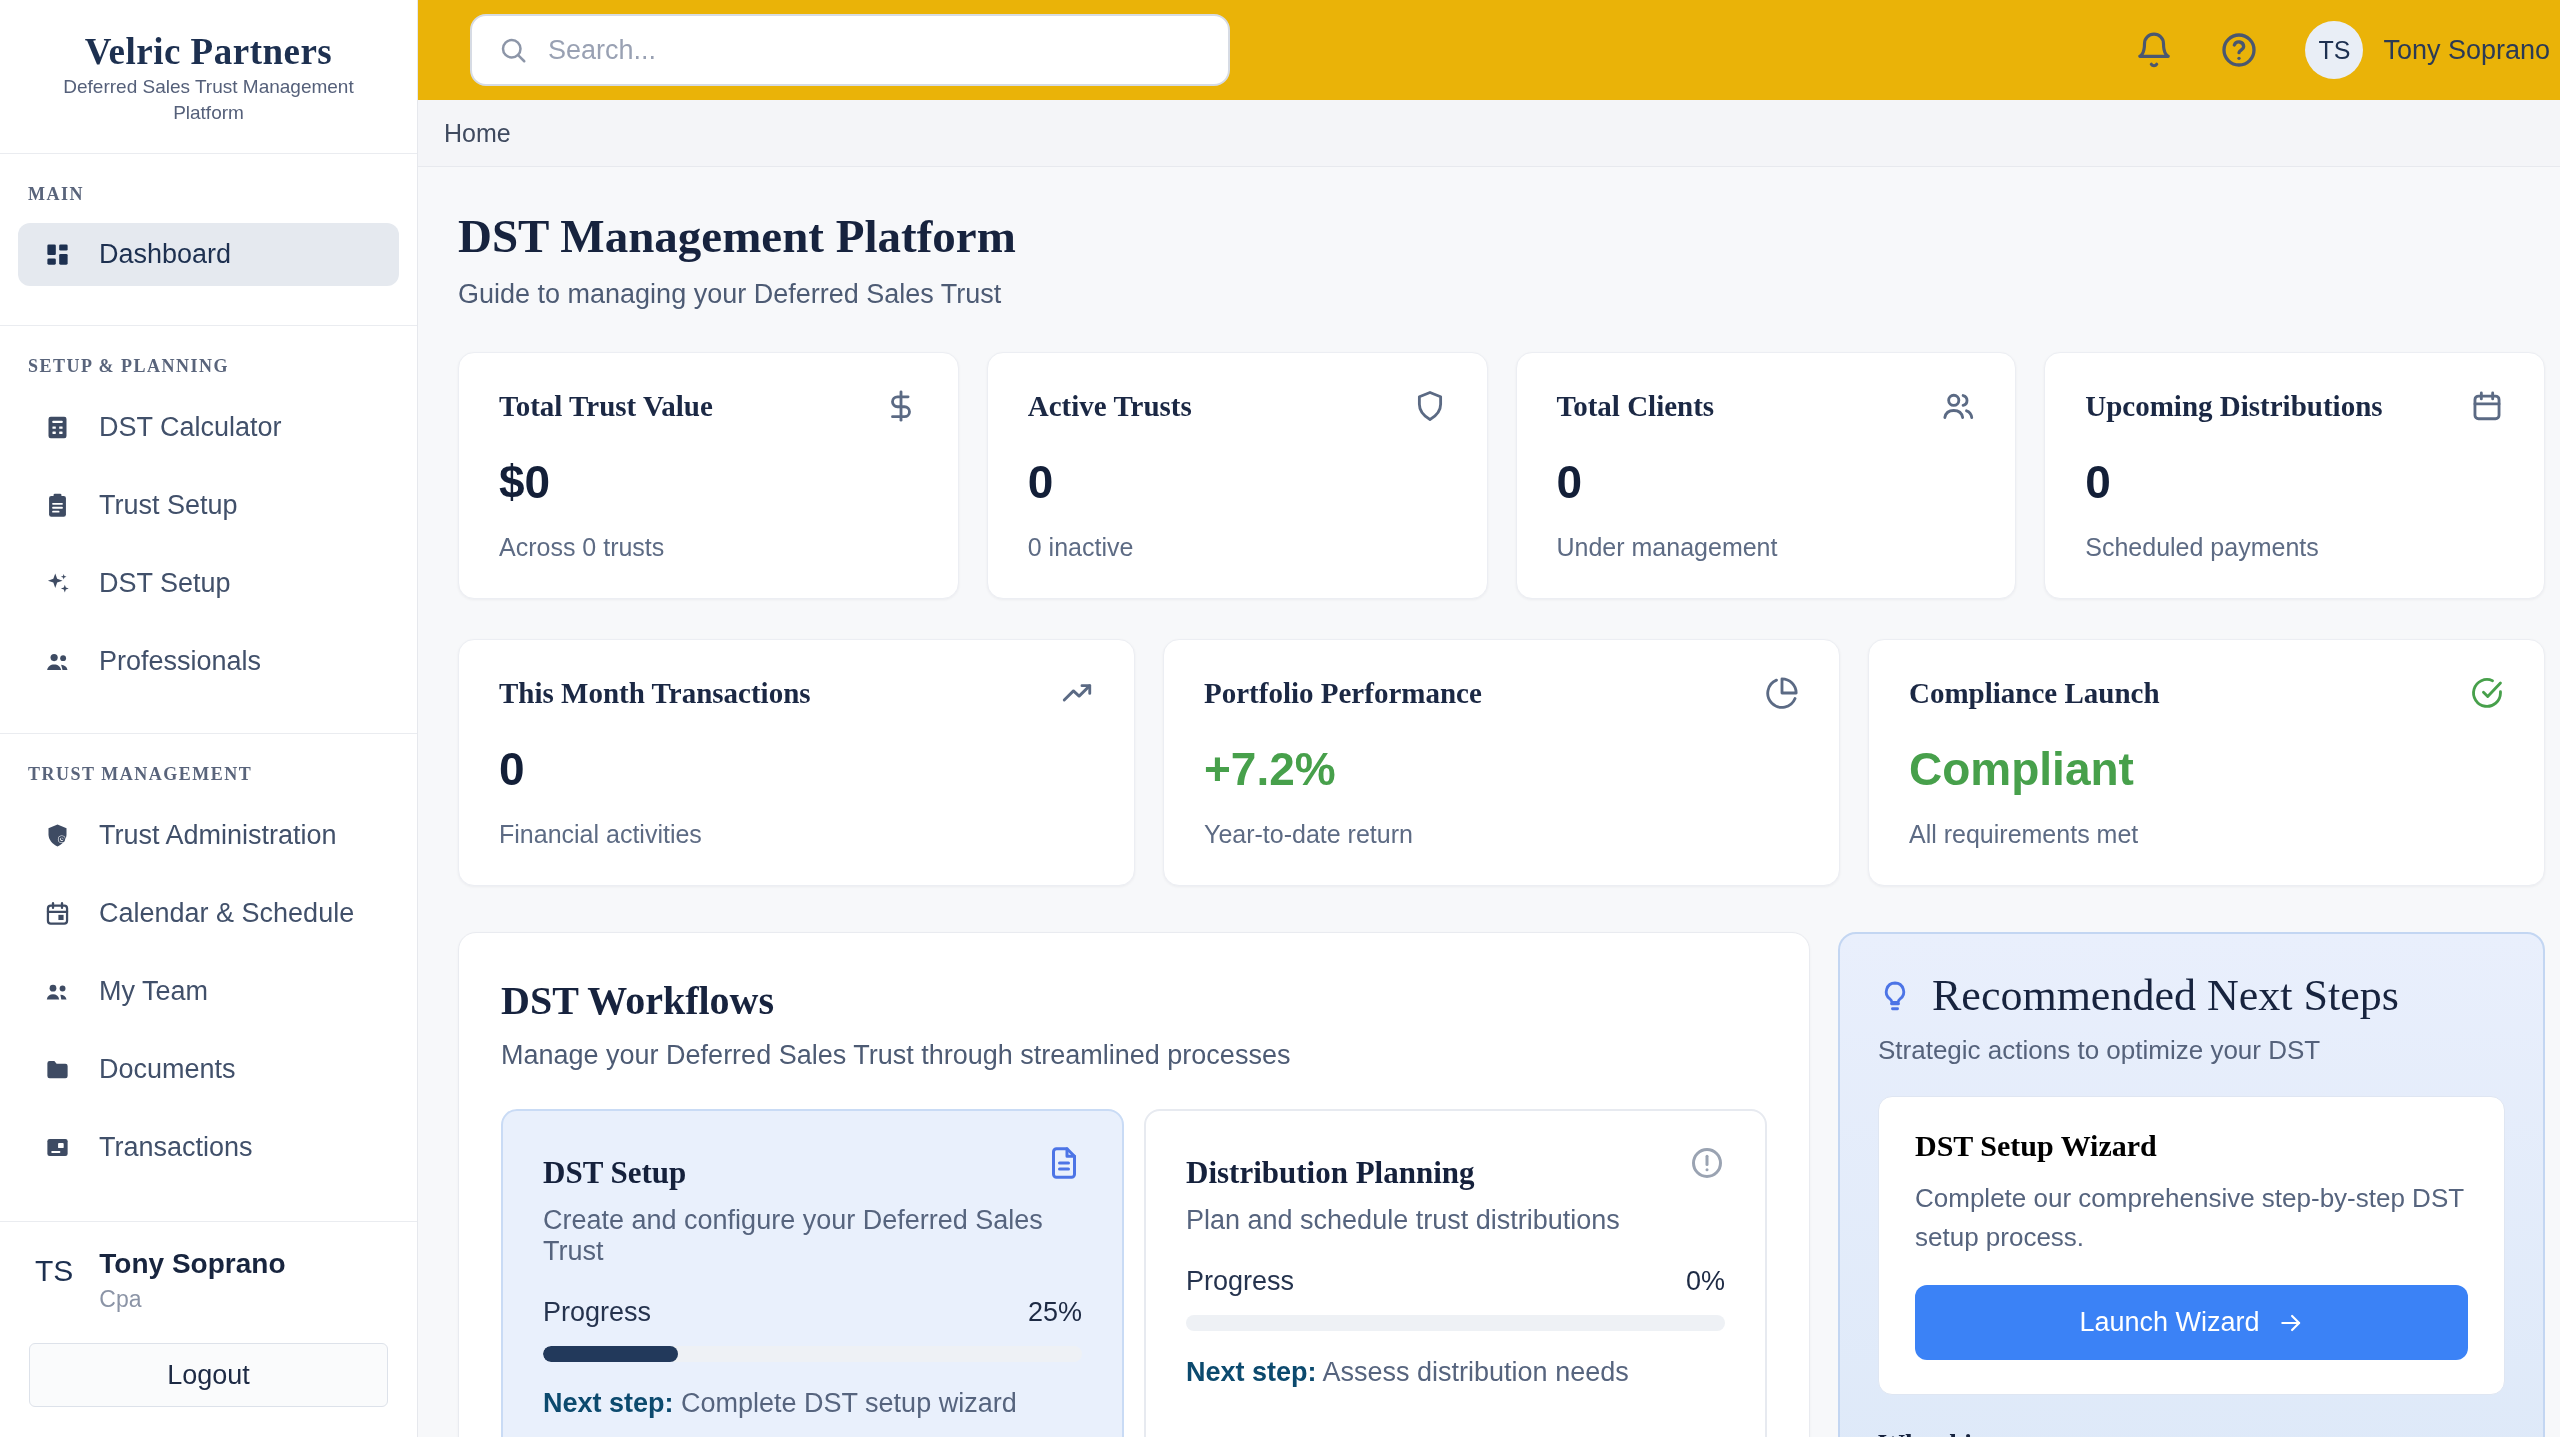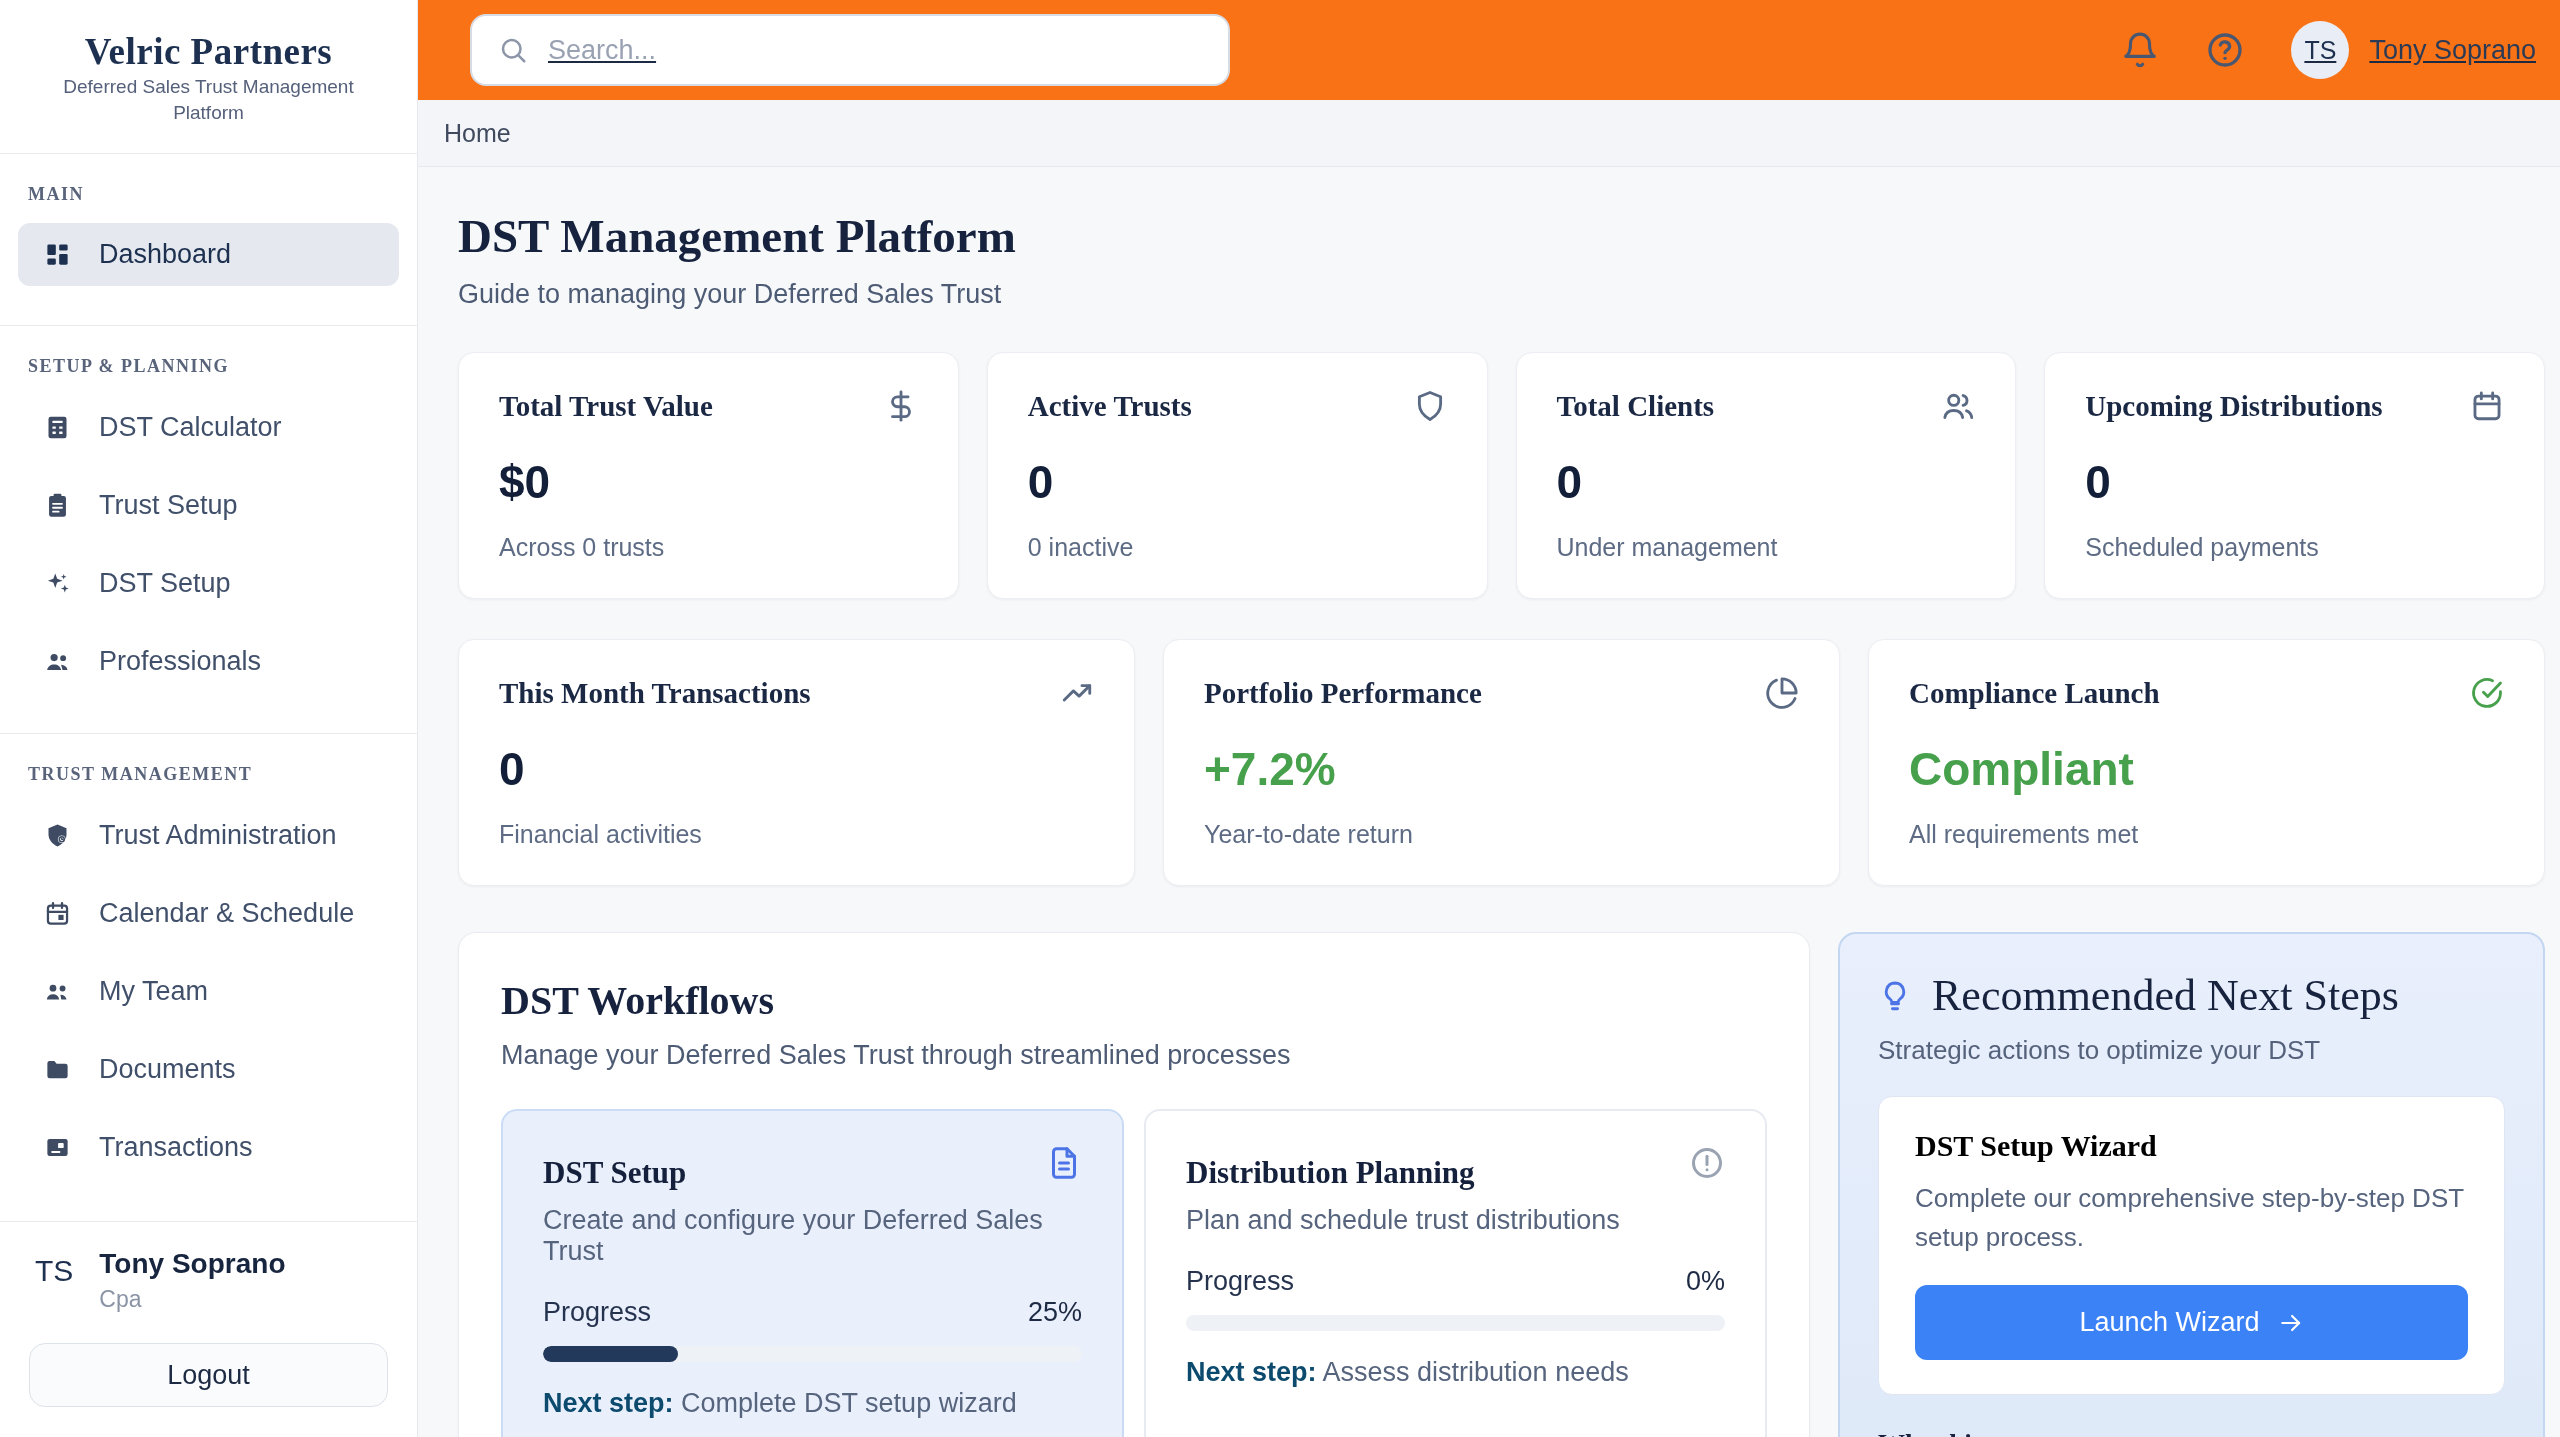--- a/index.html
+++ b/index.html
@@ -22,25 +22,25 @@
   .sec-label { font-family:"Liberation Serif","DejaVu Serif",serif; font-size:18px; font-weight:700; letter-spacing:1.5px; color:#59647b; padding:0 12px; margin:8px 0 18px; }
   .nav-item { display:flex; align-items:center; gap:28px; padding:17px 26px; margin:0 2px 13px; border-radius:12px; font-size:27px; color:#41506a; cursor:pointer; }
   .nav-item .icon { color:#3e4b63; }
   .nav-item.active { background:#e5e9ef; color:#1d3050; padding:16px 26px; }
   .nav-item.active .icon { color:#1d3050; }
   .side-footer { margin-top:auto; border-top:1px solid #eaecf0; padding:26px 29px 30px; }
   .user-row { display:flex; align-items:flex-start; gap:26px; padding:0 6px 30px; }
   .user-initials { font-size:30px; color:#1d3050; margin-top:6px; }
   .user-name { font-size:28px; font-weight:700; color:#18253f; }
   .user-role { font-size:23px; color:#8b94a6; margin-top:6px; }
-  .logout-btn { width:100%; height:64px; background:#fafbfc; border:1px solid #dde2ea; border-radius:16px; font-size:27px; color:#1d2a44; display:flex; align-items:center; justify-content:center; cursor:pointer; }
+  .logout-btn { width:100%; height:64px; background:#fafbfc; border:1px solid #dde2ea; border-radius:6px; font-size:27px; color:#1d2a44; display:flex; align-items:center; justify-content:center; cursor:pointer; }
 
   
   .main { flex:1; display:flex; flex-direction:column; min-width:0; }
-  .topbar { height:100px; background:#f97316; display:flex; align-items:center; padding:0 24px 0 52px; flex:none;text-decoration:underline; }
+  .topbar { height:100px; background:#eab308; display:flex; align-items:center; padding:0 10px 0 52px; flex:none; }
   .search-box { width:760px; height:72px; border:2px solid #d6dbe4; border-radius:16px; background:#fff; display:flex; align-items:center; gap:20px; padding:0 26px; }
   .search-box .icon { color:#8d96a8; }
   .search-input { border:none; outline:none; flex:1; font-size:27px; color:#2b3a55; background:transparent; font-family:inherit; }
   .search-input::placeholder { color:#99a1b3; }
   .topbar-right { margin-left:auto; display:flex; align-items:center; gap:46px; }
   .top-icon { color:#4a5770; cursor:pointer; }
   .avatar { width:58px; height:58px; border-radius:50%; background:#e9eef6; color:#1d3050; font-size:25px; display:flex; align-items:center; justify-content:center; }
   .top-user { display:flex; align-items:center; gap:20px; cursor:pointer; }
   .top-user-name { font-size:27px; color:#2b3a55; white-space:nowrap; }
 

